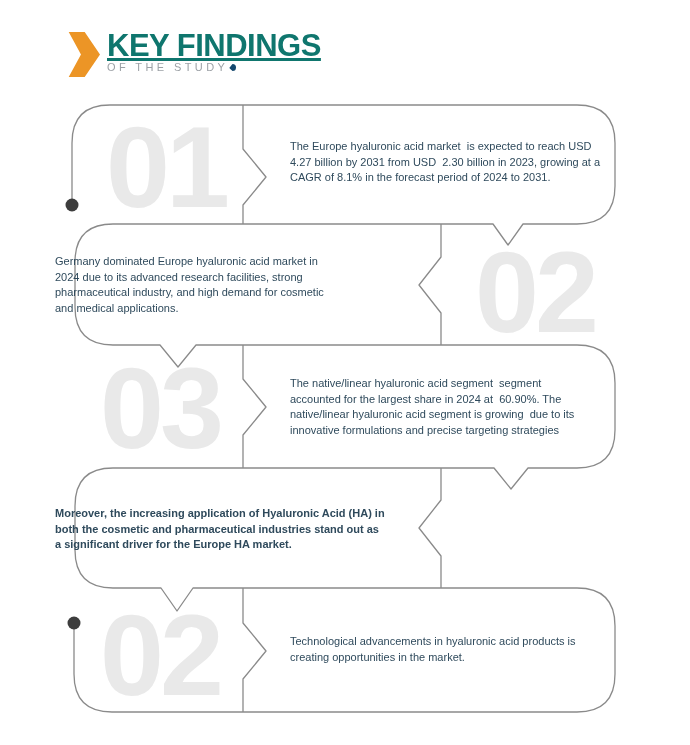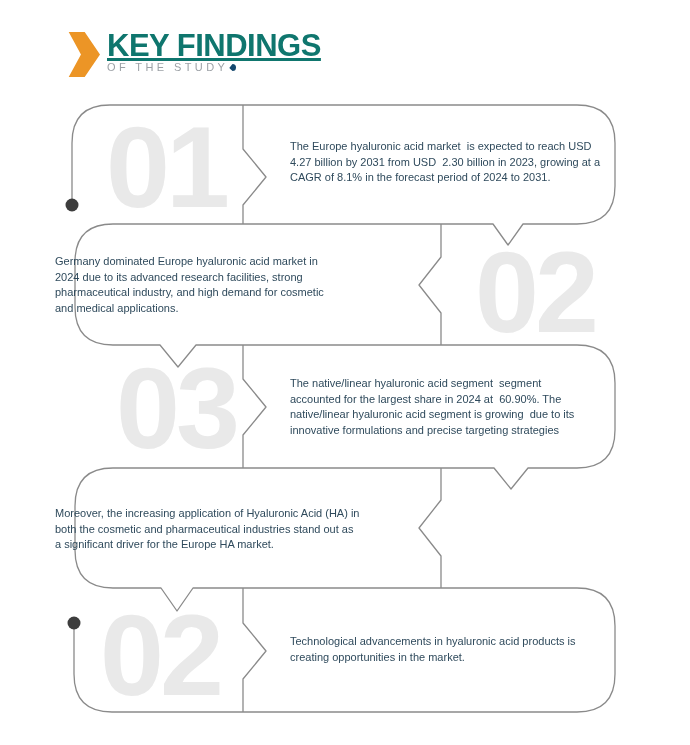--- a/index.html
+++ b/index.html
@@ -93,27 +93,27 @@
   <div class="txt al-left" style="left:290px;top:139px;">The Europe hyaluronic acid market  is expected to reach USD
 4.27 billion by 2031 from USD  2.30 billion in 2023, growing at a
 CAGR of 8.1% in the forecast period of 2024 to 2031.</div>
 
   <div class="num" style="left:475px;top:235px;">02</div>
   <div class="txt al-right" style="left:55px;top:254px;">Germany dominated Europe hyaluronic acid market in
 2024 due to its advanced research facilities, strong
 pharmaceutical industry, and high demand for cosmetic
 and medical applications.</div>
 
-  <div class="num" style="left:116px;top:351px;">03</div>
+  <div class="num" style="left:100px;top:351px;">03</div>
   <div class="txt al-left" style="left:290px;top:376px;">The native/linear hyaluronic acid segment  segment
 accounted for the largest share in 2024 at  60.90%. The
 native/linear hyaluronic acid segment is growing  due to its
 innovative formulations and precise targeting strategies</div>
 
-  <div class="txt al-right" style="left:55px;top:506px;">Moreover, the increasing application of Hyaluronic Acid (HA) in
+  <div class="txt al-right" style="left:55px;top:506px;font-weight:bold;">Moreover, the increasing application of Hyaluronic Acid (HA) in
 both the cosmetic and pharmaceutical industries stand out as
 a significant driver for the Europe HA market.</div>
 
   <div class="num" style="left:100px;top:598px;">02</div>
   <div class="txt al-left" style="left:290px;top:634px;">Technological advancements in hyaluronic acid products is
 creating opportunities in the market.</div>
 
 </div>
 
 </body></html>

